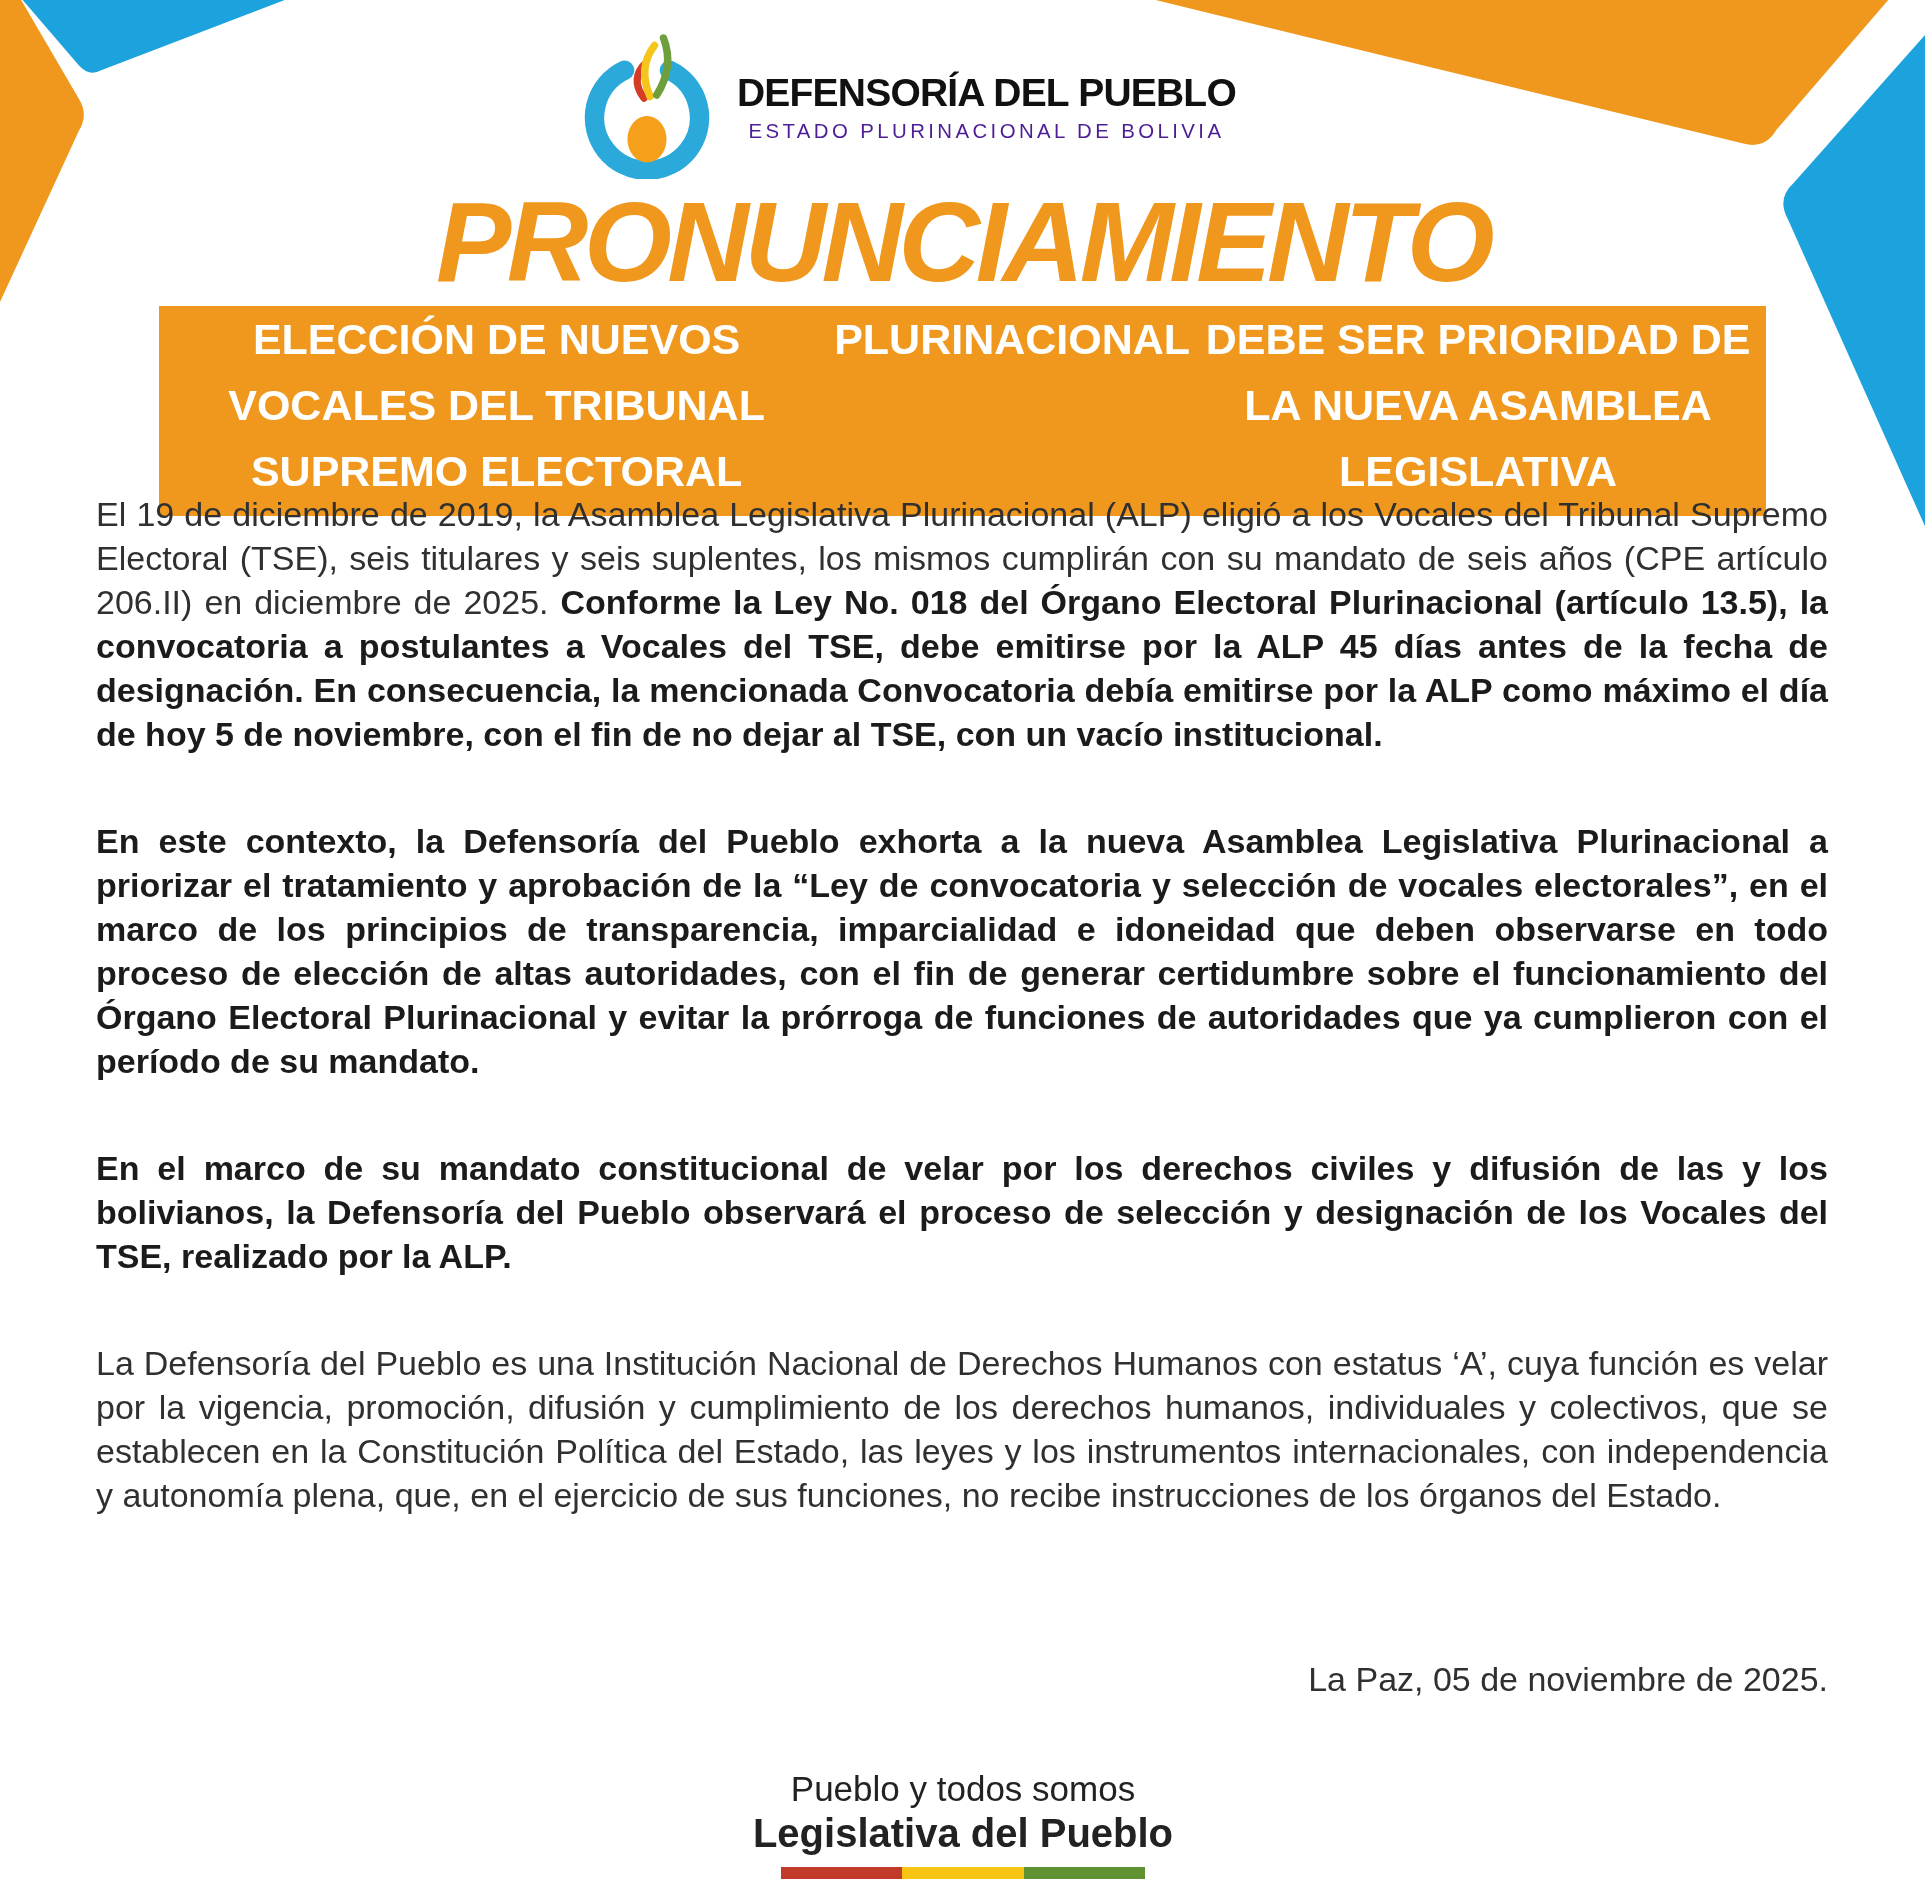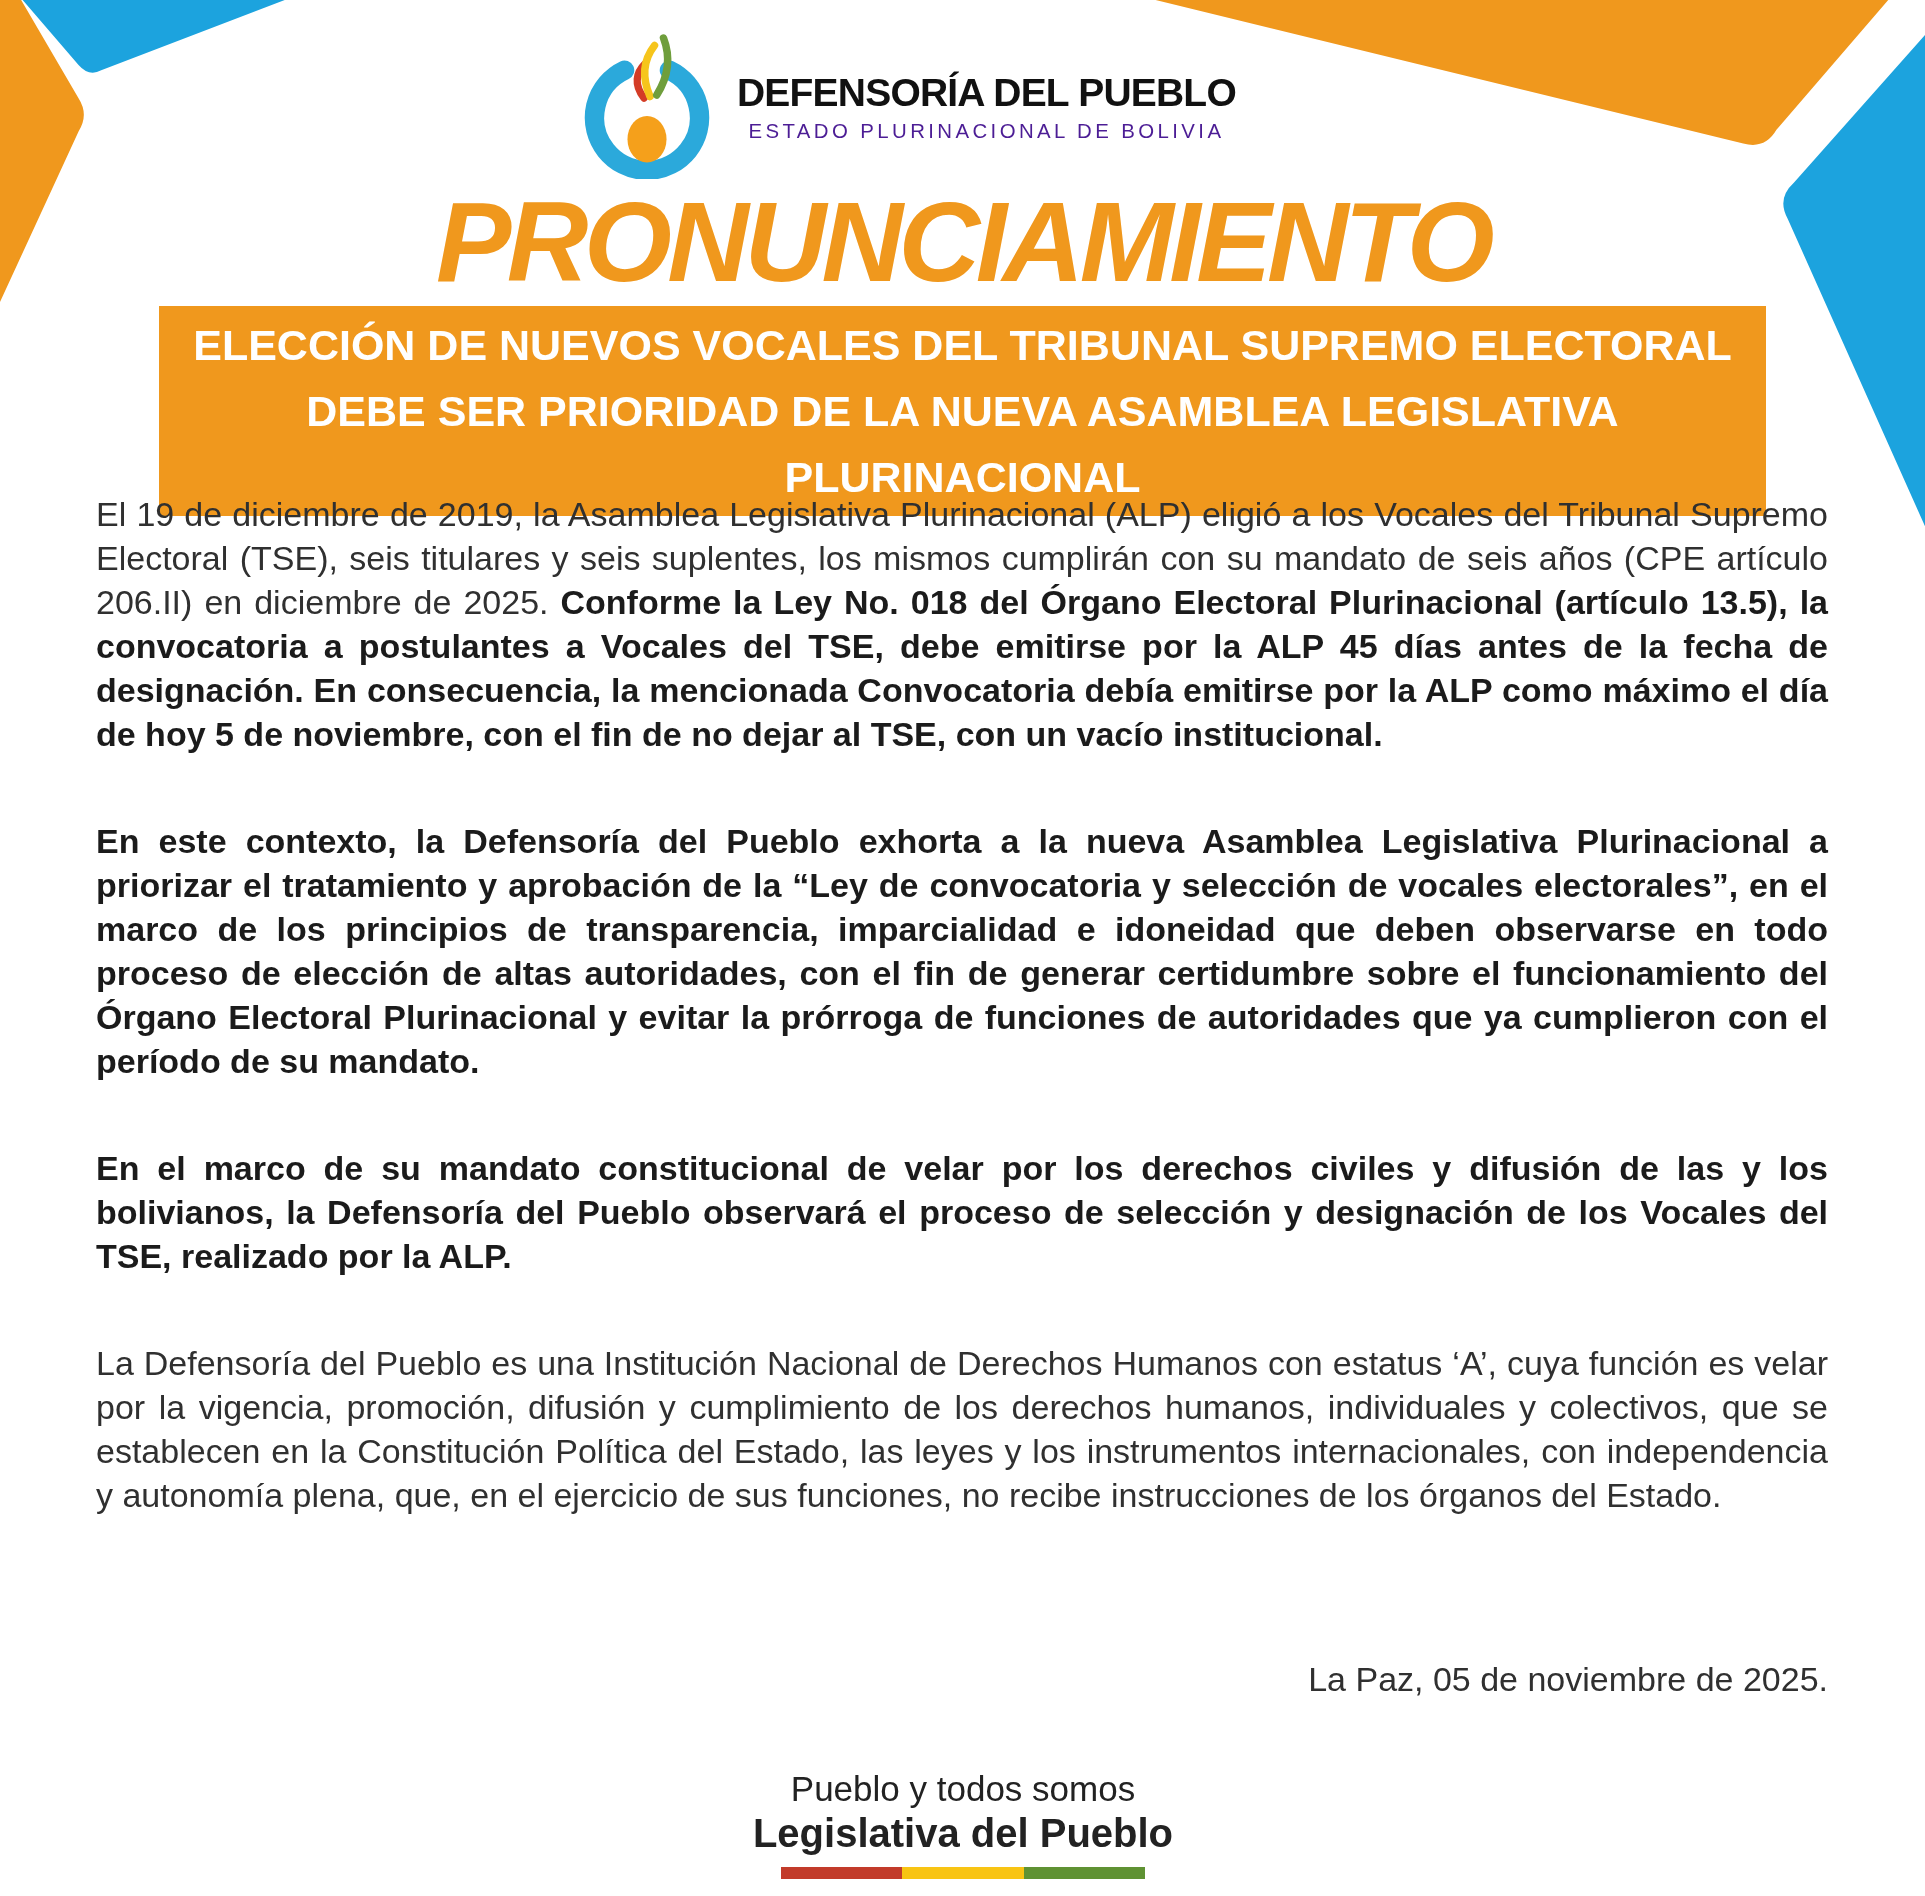--- a/index.html
+++ b/index.html
@@ -16,21 +16,21 @@
   .logo-name{font-size:39px;font-weight:bold;color:#111;letter-spacing:-0.8px;line-height:1.05;}
   .logo-sub{font-size:20.4px;color:#4c1d95;letter-spacing:3.4px;margin-top:6px;text-align:center;}
 
   
   .title{position:absolute;top:186px;left:0;width:100%;margin:0;text-align:center;
          font-size:113px;font-weight:bold;letter-spacing:-4.5px;color:var(--orange);line-height:1.0;font-style:italic;}
 
   
   .banner{position:absolute;top:306px;left:159px;width:1607px;height:210px;
           background:var(--orange);color:var(--banner-text);
-          display:flex;flex-direction:column;justify-content:center;}
+          display:flex;flex-direction:row;justify-content:center;}
   .banner-line{font-size:43px;font-weight:bold;text-align:center;line-height:66px;}
 
   
   .body{position:absolute;top:492px;left:96px;width:1732px;
         font-size:34px;line-height:44px;color:var(--text);text-align:justify;}
   .body p{margin:0 0 63px 0;}
   .seg.bold{font-weight:bold;color:#1b1b1b;}
 
   .date{position:absolute;top:1660px;right:98px;font-size:34px;color:var(--text);}
 
@@ -67,22 +67,22 @@
     <div class="logo-text">
       <div class="logo-name">DEFENSORÍA DEL PUEBLO</div>
       <div class="logo-sub">ESTADO PLURINACIONAL DE BOLIVIA</div>
     </div>
   </div>
 
   <h1 class="title">PRONUNCIAMIENTO</h1>
 
   <div class="banner" id="banner">
       <div class="banner-line">ELECCIÓN DE NUEVOS VOCALES DEL TRIBUNAL SUPREMO ELECTORAL</div>
+      <div class="banner-line">PLURINACIONAL</div>
       <div class="banner-line">DEBE SER PRIORIDAD DE LA NUEVA ASAMBLEA LEGISLATIVA</div>
-      <div class="banner-line">PLURINACIONAL</div>
     </div>
 
   <div class="body" id="bodyBlock">
       <p><span class="seg">El 19 de diciembre de 2019, la Asamblea Legislativa Plurinacional (ALP) eligió a los Vocales del Tribunal Supremo Electoral (TSE), seis titulares y seis suplentes, los mismos cumplirán con su mandato de seis años (CPE artículo 206.II) en diciembre de 2025. </span><span class="seg bold">Conforme la Ley No. 018 del Órgano Electoral Plurinacional (artículo 13.5), la convocatoria a postulantes a Vocales del TSE, debe emitirse por la ALP 45 días antes de la fecha de designación. En consecuencia, la mencionada Convocatoria debía emitirse por la ALP como máximo el día de hoy 5 de noviembre, con el fin de no dejar al TSE, con un vacío institucional.</span></p>
       <p><span class="seg bold">En este contexto, la Defensoría del Pueblo exhorta a la nueva Asamblea Legislativa Plurinacional a priorizar el tratamiento y aprobación de la “Ley de convocatoria y selección de vocales electorales”, en el marco de los principios de transparencia, imparcialidad e idoneidad que deben observarse en todo proceso de elección de altas autoridades, con el fin de generar certidumbre sobre el funcionamiento del Órgano Electoral Plurinacional y evitar la prórroga de funciones de autoridades que ya cumplieron con el período de su mandato.</span></p>
       <p><span class="seg bold">En el marco de su mandato constitucional de velar por los derechos civiles y difusión de las y los bolivianos, la Defensoría del Pueblo observará el proceso de selección y designación de los Vocales del TSE, realizado por la ALP.</span></p>
       <p><span class="seg">La Defensoría del Pueblo es una Institución Nacional de Derechos Humanos con estatus ‘A’, cuya función es velar por la vigencia, promoción, difusión y cumplimiento de los derechos humanos, individuales y colectivos, que se establecen en la Constitución Política del Estado, las leyes y los instrumentos internacionales, con independencia y autonomía plena, que, en el ejercicio de sus funciones, no recibe instrucciones de los órganos del Estado.</span></p>
     </div>
 
   <div class="date">La Paz, 05 de noviembre de 2025.</div>

